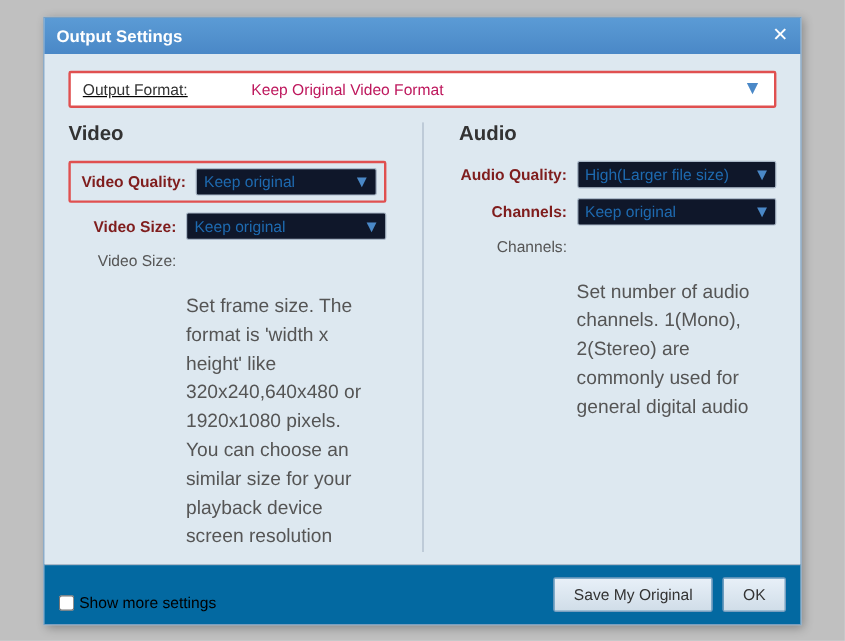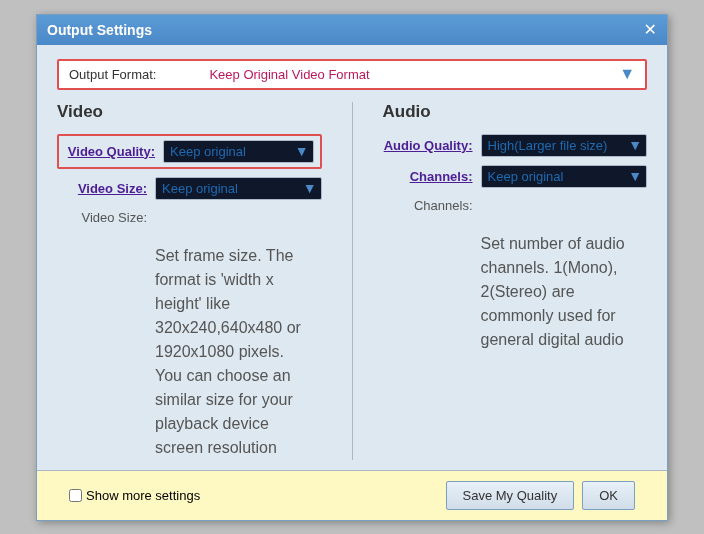--- a/index.html
+++ b/index.html
@@ -46,20 +46,21 @@
       flex-direction: column;
       gap: 12px;
     }
     .output-format-row {
       border: 2px solid #e05050;
       background: white;
       display: flex;
       align-items: center;
       padding: 6px 10px;
       border-radius: 2px;
+      text-decoration: underline;
     }
     .output-format-label {
       white-space: nowrap;
       margin-right: 10px;
       font-size: 13px;
       color: #333;
     }
     .select-wrapper {
       position: relative;
       flex: 1;
@@ -107,22 +108,21 @@
       display: flex;
       align-items: center;
       gap: 8px;
       justify-content: flex-end;
     }
     .form-label {
       font-weight: bold;
       white-space: nowrap;
       min-width: 90px;
       text-align: right;
-      color: #4c1d95;
-      text-decoration: underline;
+      color: #7f1d1d;
     }
     .form-label-light {
       font-weight: normal;
       white-space: nowrap;
       min-width: 90px;
       text-align: right;
       color: #555;
     }
     .select-box {
       position: relative;
@@ -165,25 +165,25 @@
     }
     .description-text {
       font-size: 16px;
       color: #555;
       line-height: 1.5;
       margin-left: 100px;
       padding-right: 10px;
       margin-top: 36px;
     }
     .footer {
-      background: #fef9c3;
+      background: #0369a1;
       border-top: 1px solid #aab8c8;
-      padding: 10px 32px;
-      display: flex;
-      align-items: center;
+      padding: 10px 12px;
+      display: flex;
+      align-items: flex-end;
       gap: 8px;
     }
     .footer-left {
       display: flex;
       align-items: center;
       gap: 6px;
       flex: 1;
     }
     .footer-buttons {
       display: flex;
@@ -313,17 +313,17 @@
   </div>
 
   <div class="footer">
     <div class="footer-left">
       <div class="checkbox-wrapper">
         <input type="checkbox" style="">
         <span>Show more settings</span>
       </div>
     </div>
     <div class="footer-buttons">
-      <button class="btn">Save My Quality</button>
+      <button class="btn">Save My Original</button>
       <button class="btn">OK</button>
     </div>
   </div>
 </div>
 
 </body></html>

